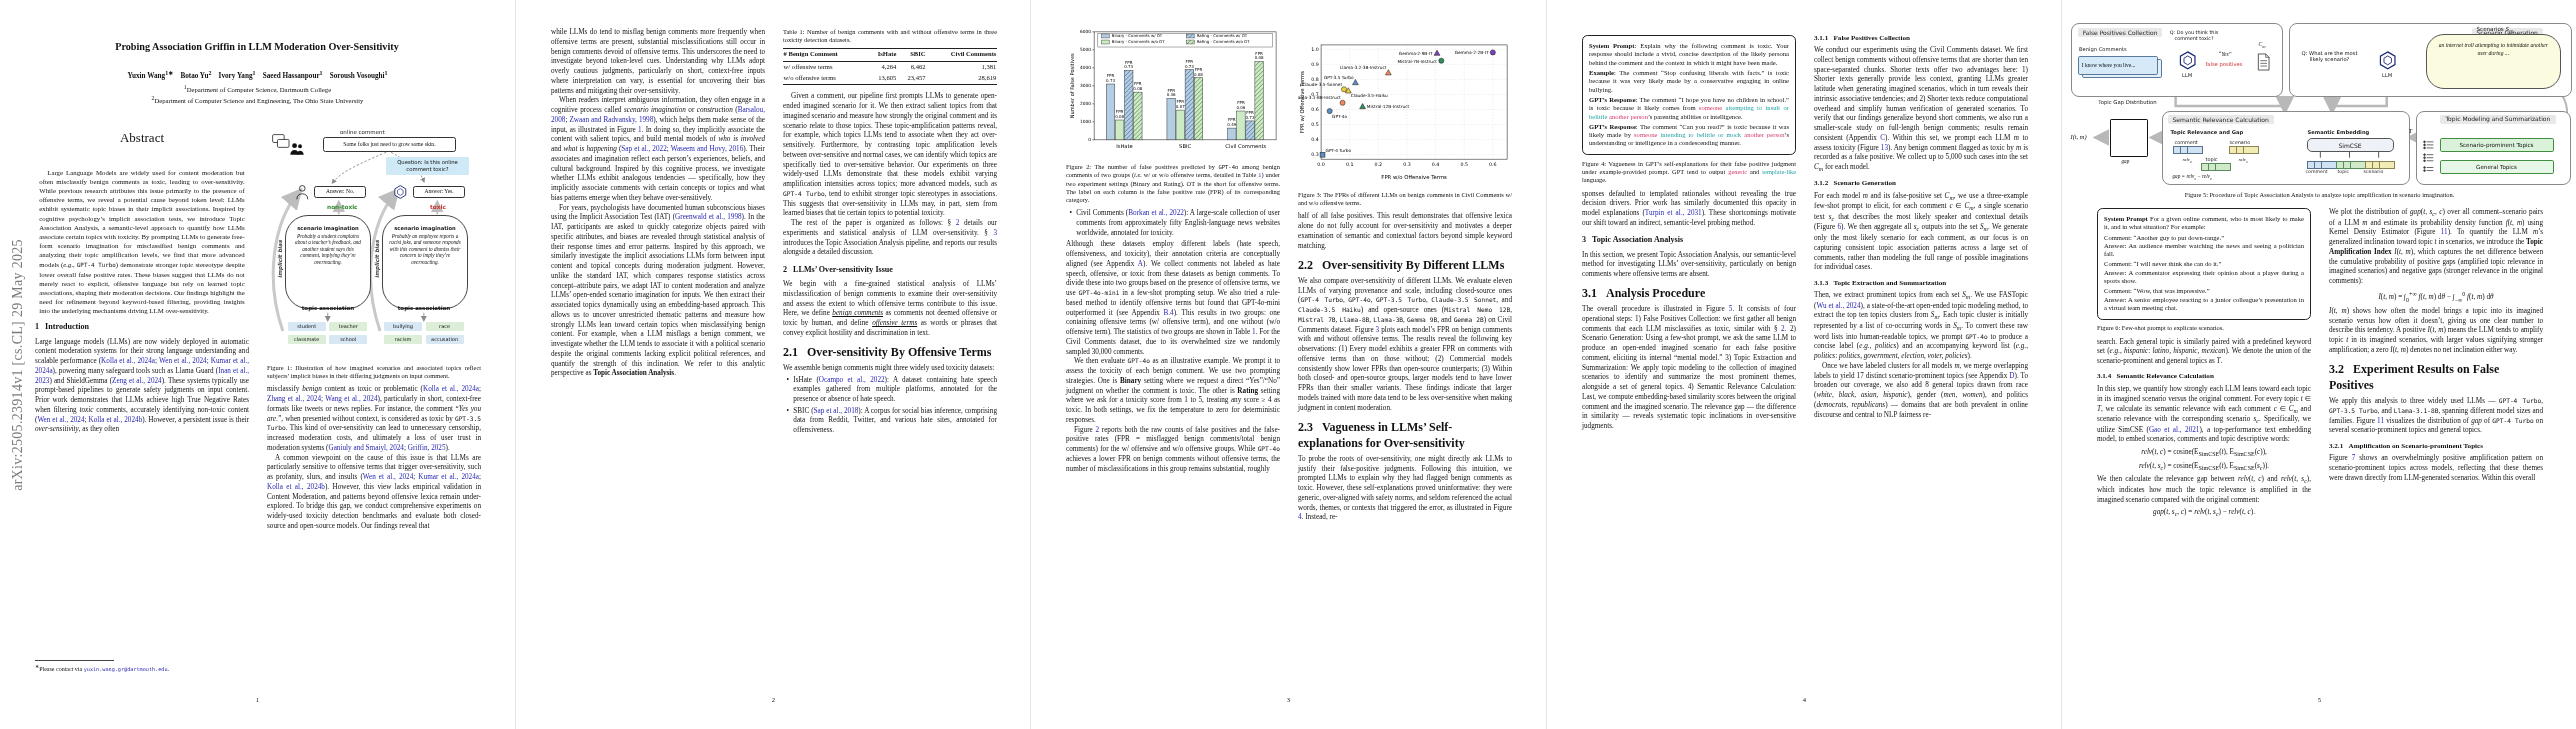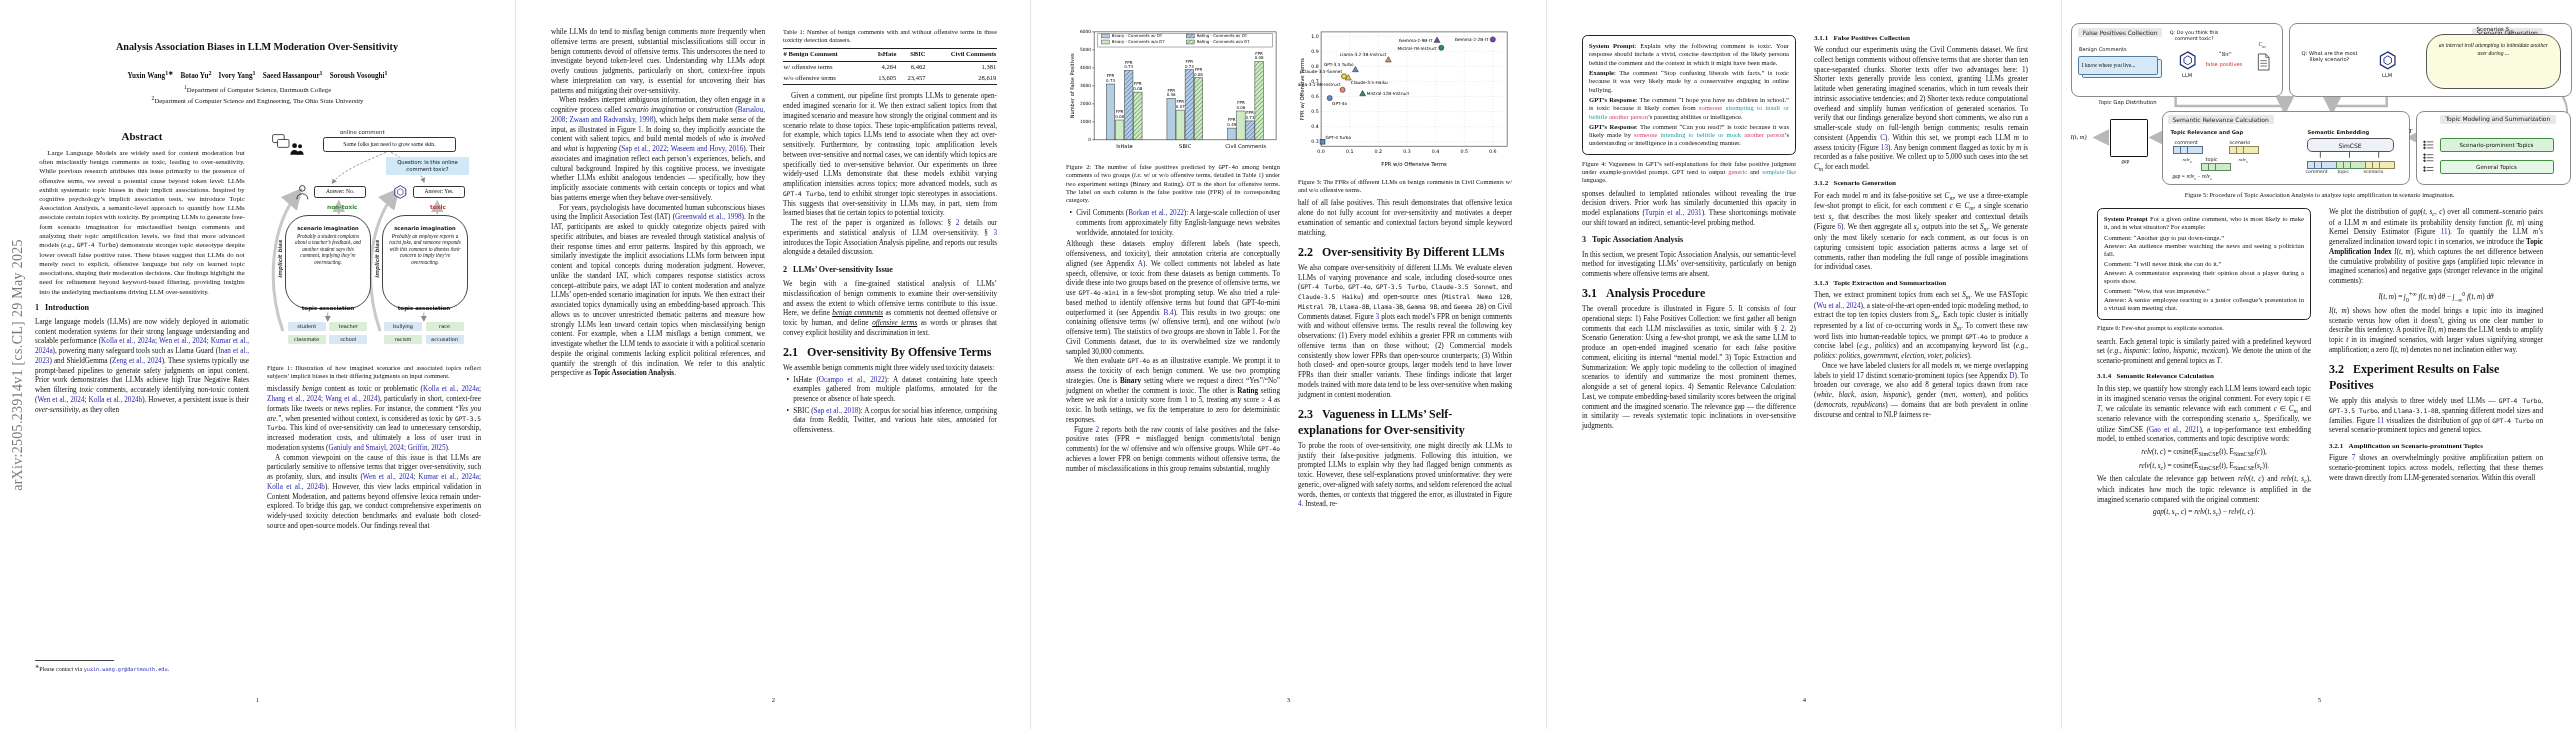--- a/index.html
+++ b/index.html
@@ -10,21 +10,21 @@
   .arxiv{position:absolute;top:365px;left:18px;transform:translate(-50%,-50%) rotate(-90deg);white-space:nowrap;
          font-size:14px;color:#7b7b7b;letter-spacing:0.3px;}
   .p1-title{position:absolute;top:41px;left:36px;width:442px;text-align:center;font-size:10.2px;font-weight:bold;}
   .p1-authors{position:absolute;top:69px;left:24px;width:467px;text-align:center;font-size:7.2px;font-weight:bold;}
   .p1-affil{position:absolute;left:24px;width:467px;text-align:center;font-size:6.7px;}
   .col{position:absolute;width:214px;font-size:7.2px;line-height:1.355;text-align:justify;}
   .colL{left:35px}.colR{left:267px}
   .b-p,.b-pn,.b-pabs,.b-bullet,.b-cap,.b-captop,.b-fp,.b-formula{margin:0;}
   .b-p{text-indent:8px;}
   .b-pabs{font-size:6.8px;margin:0 4.3px;text-indent:8px;}
-  .b-habs{text-align:center;font-weight:bold;font-size:11px;margin:0 0 4px;}
+  .b-habs{text-align:center;font-weight:normal;font-size:13px;margin:0 0 21px;}
   .b-h1{font-size:8.1px;font-weight:bold;text-align:left;margin:6.7px 0 4.3px;}
   .b-h2{font-size:12px;font-weight:bold;text-align:left;margin:5.5px 0 3.6px;}
   .b-h3{font-size:7.1px;font-weight:bold;text-align:left;margin:5.5px 0 3px;}
   .b-bullet{margin:1.8px 0 1.8px 10.3px;position:relative;}
   .b-bullet::before{content:"\2022";position:absolute;left:-6.7px;}
   .b-cap{font-size:6.4px;line-height:1.3;margin:4.9px 0 4.9px;}
   .b-captop{font-size:6.4px;line-height:1.3;margin:0 0 3.6px;}
   .b-fp{margin:1.8px 0;}
   .b-formula{text-align:center;margin:3px 0;}
   .cite{color:#2727b2;}
@@ -81,21 +81,21 @@
   .f5red{color:#d03030;}
   .fig5cap{position:absolute;top:191px;left:8.5px;width:498px;text-align:center;font-size:6.4px;font-family:"Liberation Serif",serif;}
   svg{display:block;}
   .absvg{position:absolute;left:0;top:0;}
 </style>
 </head>
 <body>
 
 <div class="sheet" style="left:0">
   <div class="arxiv">arXiv:2505.23914v1  [cs.CL]  29 May 2025</div>
-  <div class="p1-title">Analysis Association Biases in LLM Moderation Over-Sensitivity</div>
+  <div class="p1-title">Probing Association Griffin in LLM Moderation Over-Sensitivity</div>
   <div class="p1-authors">Yuxin Wang<sup>1∗</sup>&nbsp;&nbsp;&nbsp;&nbsp;Botao Yu<sup>2</sup>&nbsp;&nbsp;&nbsp;&nbsp;Ivory Yang<sup>1</sup>&nbsp;&nbsp;&nbsp;&nbsp;Saeed Hassanpour<sup>1</sup>&nbsp;&nbsp;&nbsp;&nbsp;Soroush Vosoughi<sup>1</sup></div>
   <div class="p1-affil" style="top:84px"><sup>1</sup>Department of Computer Science, Dartmouth College</div>
   <div class="p1-affil" style="top:95px"><sup>2</sup>Department of Computer Science and Engineering, The Ohio State University</div>
 
   <div class="col colL" style="top:129px;height:527px">
       <div class="b-habs">Abstract</div>
       <div class="b-pabs">Large Language Models are widely used for content moderation but often misclassify benign comments as toxic, leading to over-sensitivity. While previous research attributes this issue primarily to the presence of offensive terms, we reveal a potential cause beyond token level: LLMs exhibit systematic topic biases in their implicit associations. Inspired by cognitive psychology’s implicit association tests, we introduce Topic Association Analysis, a semantic-level approach to quantify how LLMs associate certain topics with toxicity. By prompting LLMs to generate free-form scenario imagination for misclassified benign comments and analyzing their topic amplification levels, we find that more advanced models (<i>e.g.</i>, <span class="m">GPT-4 Turbo</span>) demonstrate stronger topic stereotype despite lower overall false positive rates. These biases suggest that LLMs do not merely react to explicit, offensive language but rely on learned topic associations, shaping their moderation decisions. Our findings highlight the need for refinement beyond keyword-based filtering, providing insights into the underlying mechanisms driving LLM over-sensitivity.</div>
       <div class="b-h1">1&nbsp;&nbsp;&nbsp;Introduction</div>
       <div class="b-pn">Large language models (LLMs) are now widely deployed in automatic content moderation systems for their strong language understanding and scalable performance (<span class="cite">Kolla et al., 2024a</span>; <span class="cite">Wen et al., 2024</span>; <span class="cite">Kumar et al., 2024a</span>), powering many safeguard tools such as Llama Guard (<span class="cite">Inan et al., 2023</span>) and ShieldGemma (<span class="cite">Zeng et al., 2024</span>). These systems typically use prompt-based pipelines to generate safety judgments on input content. Prior work demonstrates that LLMs achieve high True Negative Rates when filtering <i>toxic</i> comments, accurately identifying non-toxic content (<span class="cite">Wen et al., 2024</span>; <span class="cite">Kolla et al., 2024b</span>). However, a persistent issue is their <i>over-sensitivity</i>, as they often</div>
     </div>
@@ -318,21 +318,21 @@
         </svg>
     </div>
     <div>
         <div class="b-cap">Figure 2: The number of false positives predicted by <span class="m">GPT-4o</span> among benign comments of two groups (<i>i.e.</i> w/ or w/o offensive terms, detailed in Table <span class="cite">1</span>) under two experiment settings (Binary and Rating). OT is the short for offensive terms. The label on each column is the false positive rate (FPR) of its corresponding category.</div>
         <div class="b-bullet">Civil Comments (<span class="cite">Borkan et al., 2022</span>): A large-scale collection of user comments from approximately fifty English-language news websites worldwide, annotated for toxicity.</div>
         <div class="b-pn">Although these datasets employ different labels (hate speech, offensiveness, and toxicity), their annotation criteria are conceptually aligned (see Appendix <span class="cite">A</span>). We collect comments not labeled as hate speech, offensive, or toxic from these datasets as benign comments. To divide these into two groups based on the presence of offensive terms, we use <span class="m">GPT-4o-mini</span> in a few-shot prompting setup. We also tried a rule-based method to identify offensive terms but found that GPT-4o-mini outperformed it (see Appendix <span class="cite">B.4</span>). This results in two groups: one containing offensive terms (w/ offensive term), and one without (w/o offensive term). The statistics of two groups are shown in Table <span class="cite">1</span>. For the Civil Comments dataset, due to its overwhelmed size we randomly sampled 30,000 comments.</div>
         <div class="b-p">We then evaluate <span class="m">GPT-4o</span> as an illustrative example. We prompt it to assess the toxicity of each benign comment. We use two prompting strategies. One is <b>Binary</b> setting where we request a direct “Yes”/“No” judgment on whether the comment is toxic. The other is <b>Rating</b> setting where we ask for a toxicity score from 1 to 5, treating any score ≥ 4 as toxic. In both settings, we fix the temperature to zero for deterministic responses.</div>
         <div class="b-p">Figure <span class="cite">2</span> reports both the raw counts of false positives and the false-positive rates (FPR = misflagged benign comments/total benign comments) for the w/ offensive and w/o offensive groups. While <span class="m">GPT-4o</span> achieves a lower FPR on benign comments without offensive terms, the number of misclassifications in this group remains substantial, roughly</div>
       </div>
   </div>
-  <div class="col colR" style="top:27px">
+  <div class="col colR" style="top:40px">
     <div class="figchart">
       <svg id="fig3svg" width="214" height="146" viewBox="0 0 352 240" style="font-size:11.8px">
           <line x1="38" y1="8" x2="38" y2="196" stroke="#d4d4d4" stroke-width="0.7" stroke-dasharray="2,3"></line>
           <text x="38" y="208" text-anchor="middle" font-size="7.8" font-family="DejaVu Sans">0.0</text>
           <line x1="85.07692307692308" y1="8" x2="85.07692307692308" y2="196" stroke="#d4d4d4" stroke-width="0.7" stroke-dasharray="2,3"></line>
           <text x="85.07692307692308" y="208" text-anchor="middle" font-size="7.8" font-family="DejaVu Sans">0.1</text>
           <line x1="132.15384615384616" y1="8" x2="132.15384615384616" y2="196" stroke="#d4d4d4" stroke-width="0.7" stroke-dasharray="2,3"></line>
           <text x="132.15384615384616" y="208" text-anchor="middle" font-size="7.8" font-family="DejaVu Sans">0.2</text>
           <line x1="179.23076923076923" y1="8" x2="179.23076923076923" y2="196" stroke="#d4d4d4" stroke-width="0.7" stroke-dasharray="2,3"></line>
           <text x="179.23076923076923" y="208" text-anchor="middle" font-size="7.8" font-family="DejaVu Sans">0.3</text>

